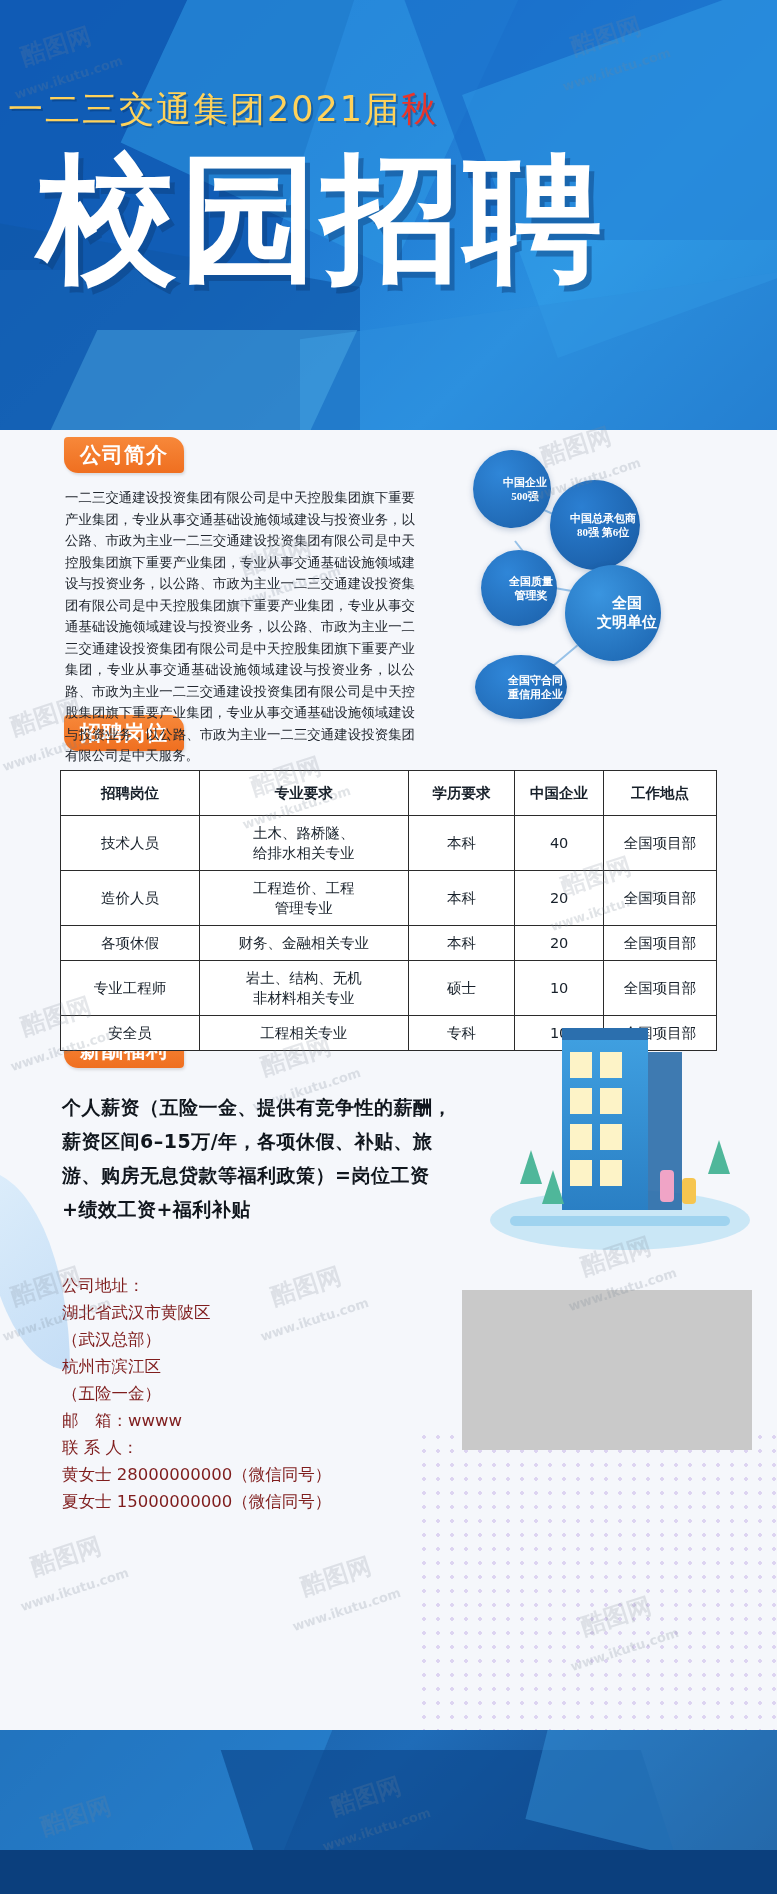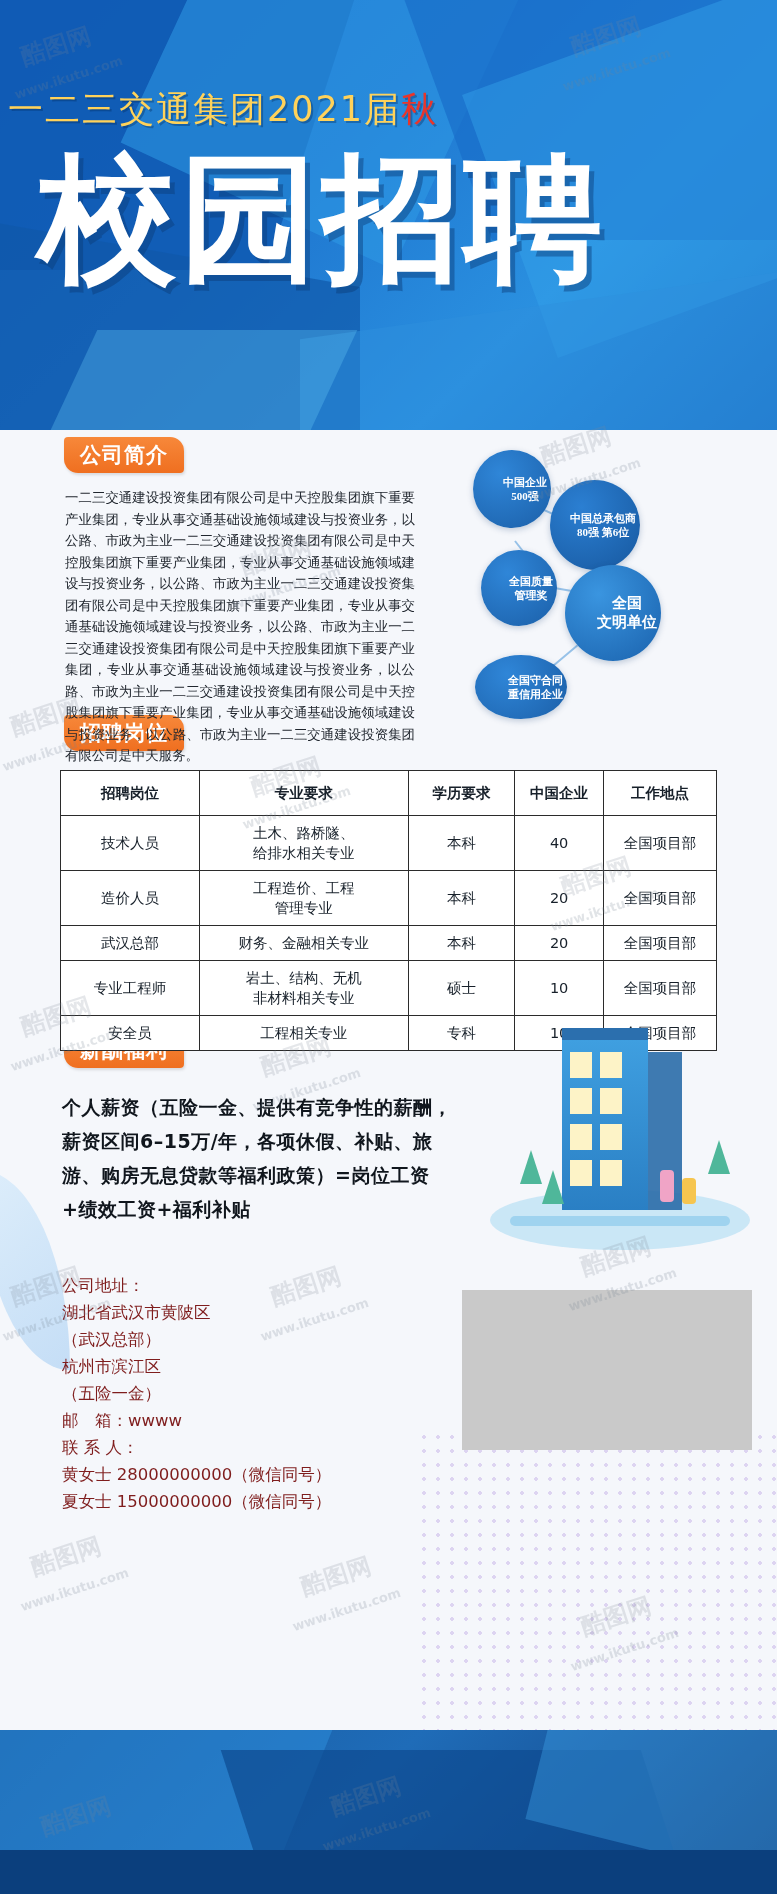--- a/index.html
+++ b/index.html
@@ -257,21 +257,21 @@
       </tr>
       <tr>
         <td>造价人员</td>
         <td class="cellwrap" style="white-space:pre-line">工程造价、工程
 管理专业</td>
         <td>本科</td>
         <td>20</td>
         <td>全国项目部</td>
       </tr>
       <tr>
-        <td>武汉总部</td>
+        <td>各项休假</td>
         <td class="cellwrap" style="white-space:pre-line">财务、金融相关专业</td>
         <td>本科</td>
         <td>20</td>
         <td>全国项目部</td>
       </tr>
       <tr>
         <td>专业工程师</td>
         <td class="cellwrap" style="white-space:pre-line">岩土、结构、无机
 非材料相关专业</td>
         <td>硕士</td>

